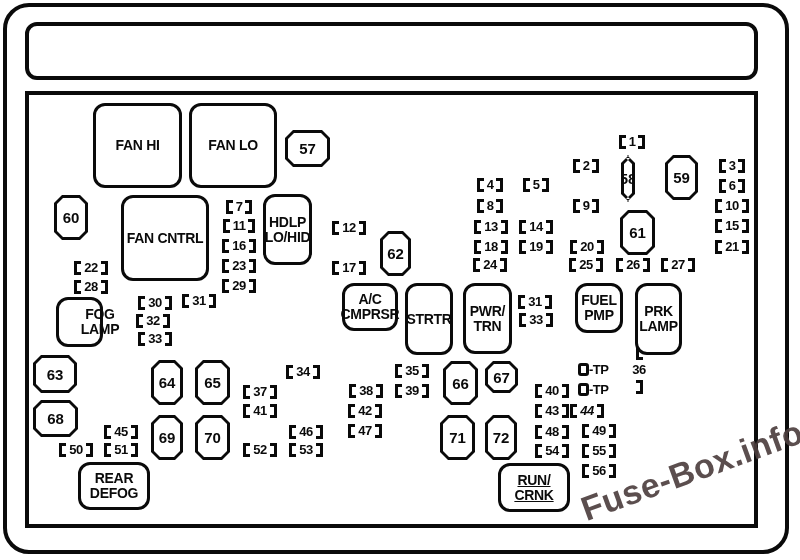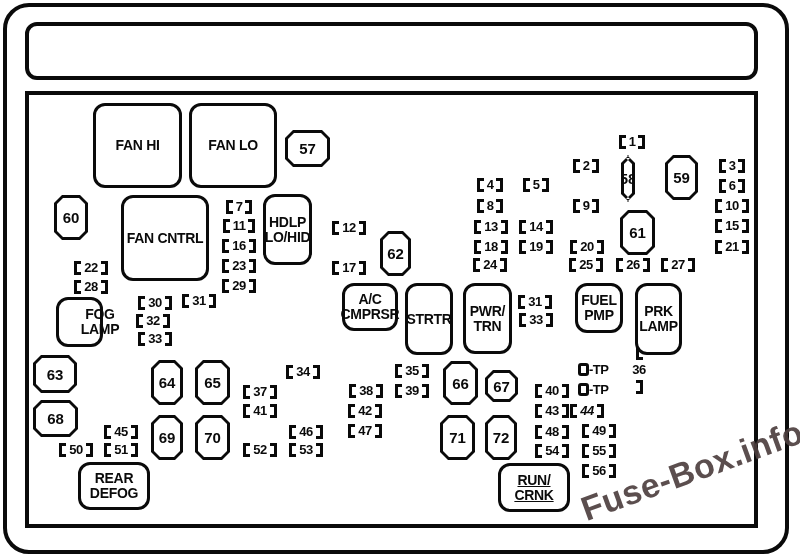--- a/index.html
+++ b/index.html
@@ -402,21 +402,21 @@
       <span class="relay-num">64</span>
     </div>
     <div class="relay" style="left: 195px; top: 360px; width: 35px; height: 45px;">
       <div class="relay-in"></div>
       <span class="relay-num">65</span>
     </div>
     <div class="relay" style="left: 443px; top: 361px; width: 35px; height: 44px;">
       <div class="relay-in"></div>
       <span class="relay-num">66</span>
     </div>
-    <div class="relay" style="left: 485px; top: 361px; width: 33px; height: 32px; margin-top: 9px;">
+    <div class="relay" style="left: 485px; top: 361px; width: 33px; height: 32px;">
       <div class="relay-in"></div>
       <span class="relay-num">67</span>
     </div>
     <div class="relay" style="left: 33px; top: 400px; width: 45px; height: 37px;">
       <div class="relay-in"></div>
       <span class="relay-num">68</span>
     </div>
     <div class="relay" style="left: 151px; top: 415px; width: 32px; height: 45px;">
       <div class="relay-in"></div>
       <span class="relay-num">69</span>

